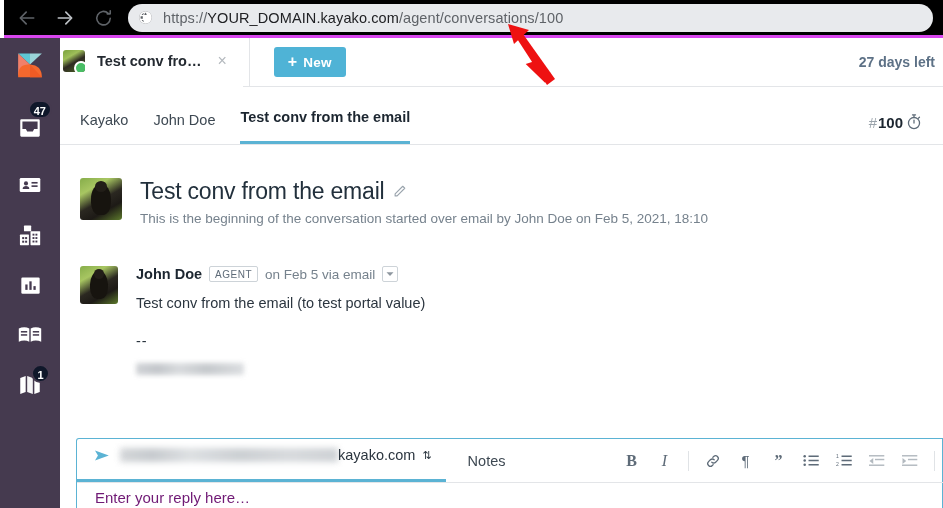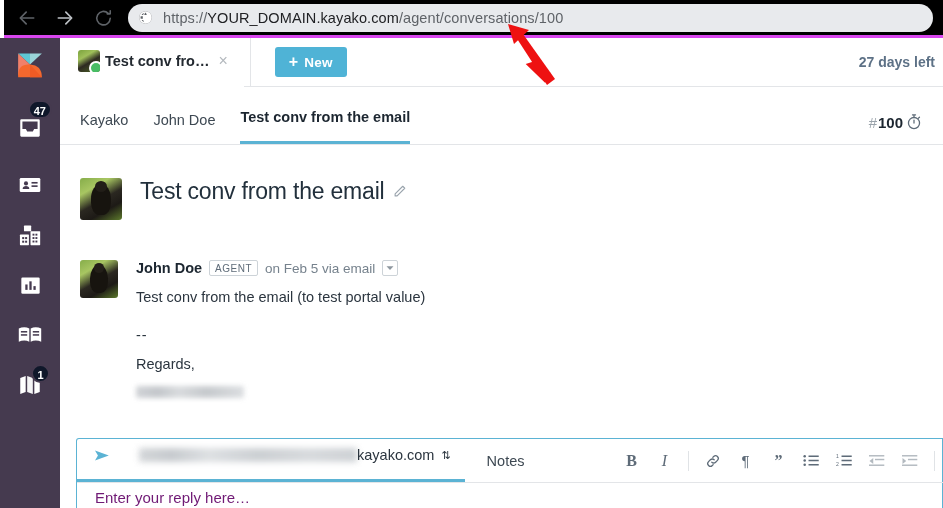--- a/index.html
+++ b/index.html
@@ -58,21 +58,21 @@
   .rail-badge.small { right: 10px; }
 
   
   #tabstrip {
     position: absolute; left: 60px; top: 38px; width: 883px; height: 49px;
     background: #fff; border-bottom: 1px solid #e3e5e8;
     display: flex; align-items: center;
   }
   #conv-tab {
     height: 49px; display: flex; align-items: center;
-    padding: 0 12px 0 18px; gap: 5px; cursor: pointer;
+    padding: 0 12px 0 3px; gap: 12px; cursor: pointer;
     border-bottom: 2px solid #ffffff;
   }
   .tab-avatar {
     width: 22px; height: 22px; border-radius: 3px; position: relative;
     background: linear-gradient(150deg,#7aa23c 0%,#9fbf5a 30%,#2e2a22 55%,#506b26 100%);
     overflow: hidden; flex: none;
   }
   .tab-avatar::after {
     content: ""; position: absolute; right: -3px; bottom: -3px;
     width: 10px; height: 10px; border-radius: 50%;
@@ -156,21 +156,21 @@
   }
 
   
   #composer {
     position: absolute; left: 76px; top: 438px; width: 867px; height: 70px;
     background: #fff; border: 1px solid #5bb3d4; border-bottom: none;
     border-radius: 3px 0 0 0;
   }
   #composer-tabs { height: 43px; display: flex; align-items: center; }
   #channel-tab {
-    height: 43px; display: flex; align-items: center; gap: 27px;
+    height: 43px; display: flex; align-items: center; gap: 8px;
     padding: 0 14px 8px 18px; border-bottom: 3px solid #5bb3d4; cursor: pointer;
   }
   #send-icon { color: #5bb3d4; display: flex; }
   #channel-address { font-size: 14.5px; color: #2b353f; position: relative; display: flex; align-items:center; }
   #address-redacted {
     position: absolute; left: -2px; top: 1px; width: 218px; height: 14px;
     background: linear-gradient(90deg,#cfd2d5,#c2c6ca 15%,#dadde0 32%,#c7cbcf 55%,#d4d7da 78%,#c9cdd1 100%);
     filter: blur(3px); opacity: .92;
   }
   #channel-caret { font-size: 11px; color: #2b353f; margin-left: 7px; }
@@ -348,39 +348,39 @@
     <span class="photo-avatar"></span>
     <div>
       <div id="conv-title">
         <span>Test conv from the email</span>
         <span id="edit-title-icon">
           <svg width="15" height="15" viewBox="0 0 24 24" fill="none" stroke="currentColor" stroke-width="1.8" stroke-linecap="round" stroke-linejoin="round">
               <path d="M17.2 3.6l3.2 3.2L8.2 19H5v-3.2z"></path>
             </svg>
         </span>
       </div>
+      <div id="conv-subtitle">This is the beginning of the conversation started over email by John Doe on Feb 5, 2021, 18:10</div>
     </div>
   </div>
 
   <div id="msg-block">
     <span class="photo-avatar"></span>
     <div>
       <div id="msg-meta">
         <span id="msg-author">John Doe</span>
         <span id="msg-role-badge">AGENT</span>
         <span id="msg-channel">on Feb 5 via email</span>
         <span id="msg-dropdown">
           <svg width="8" height="6" viewBox="0 0 10 7">
               <path d="M0.6 1.2h8.8L5 6z" fill="#8e979f"></path>
             </svg>
         </span>
       </div>
       <div class="msg-line">Test conv from the email (to test portal value)</div>
       <div class="msg-line dashes">--</div>
-      <div class="msg-line">Regards,</div>
       <div id="msg-signature-redacted"></div>
     </div>
   </div>
 
 </div>
 
 <div id="composer">
   <div id="composer-tabs">
     <div id="channel-tab">
       <span id="send-icon">

